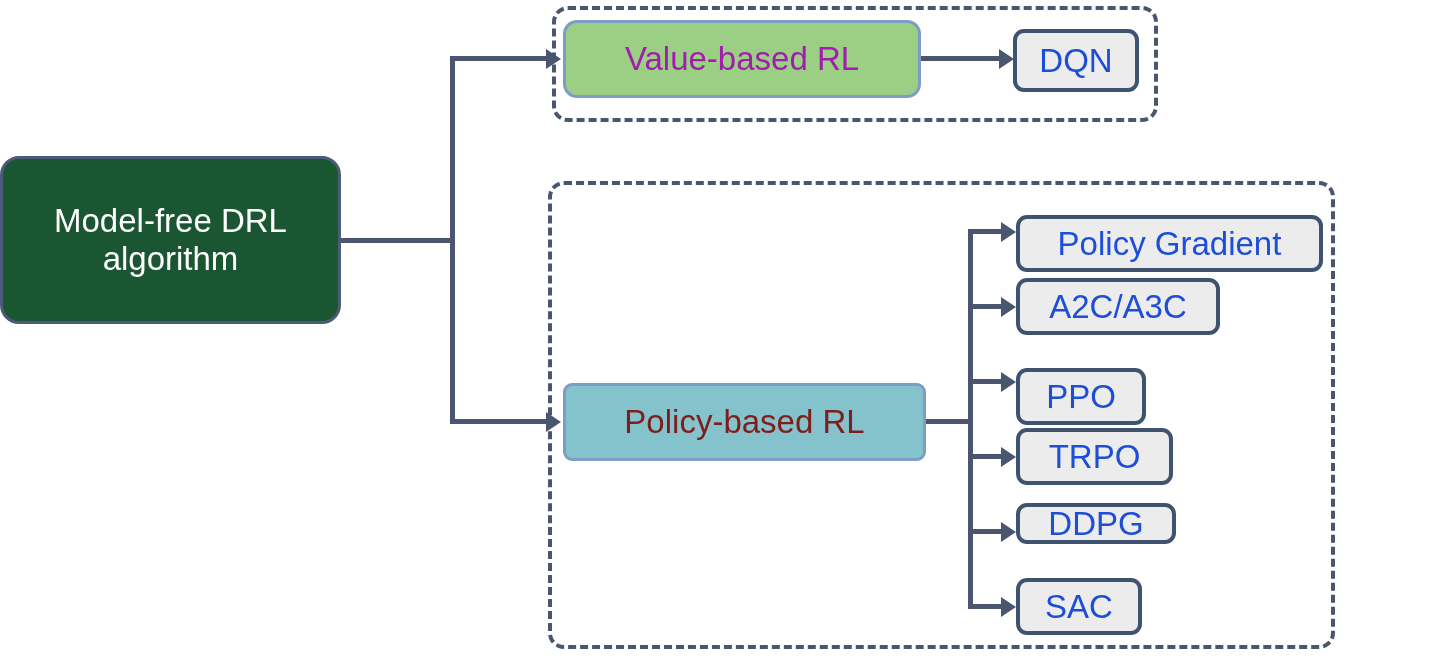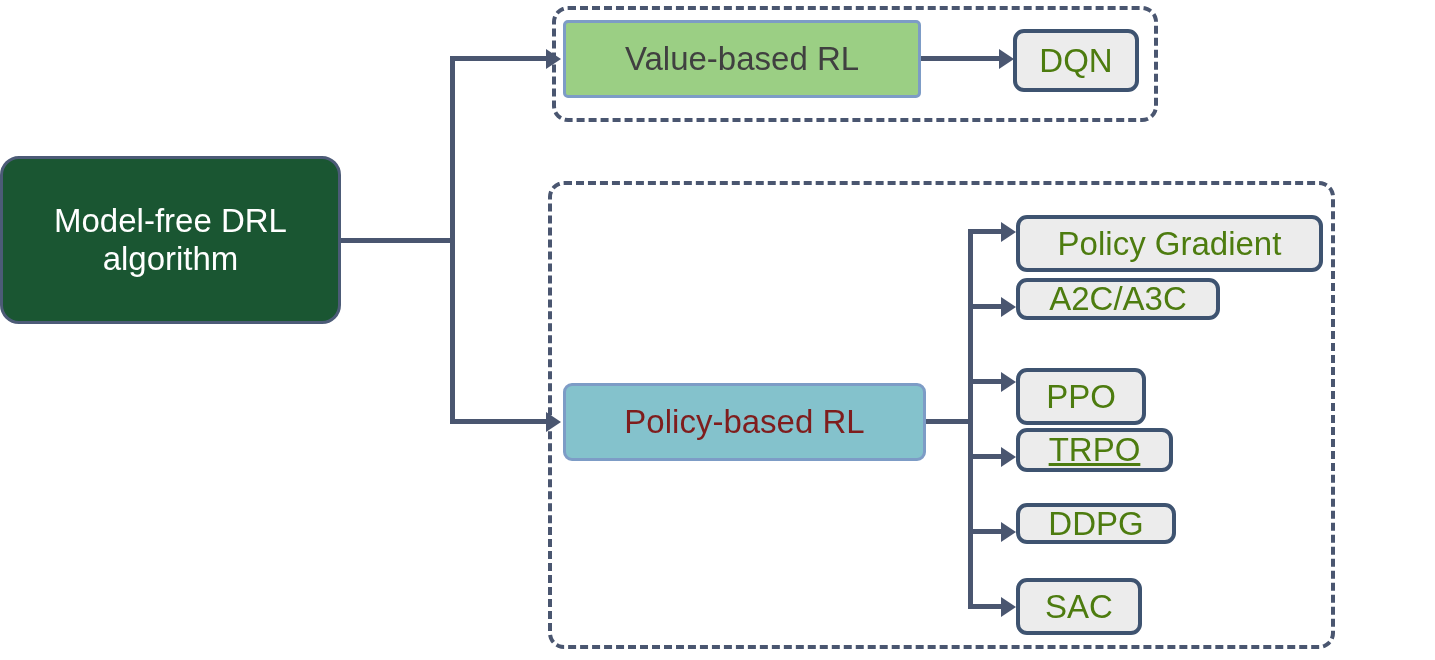--- a/index.html
+++ b/index.html
@@ -10,29 +10,29 @@
   
   .node{position:absolute;box-sizing:border-box;display:flex;
         align-items:center;justify-content:center;text-align:center;
         border-radius:9px;line-height:1.15;}
 
   .root-node{
       background:#1A5632;border:3px solid #4C5B77;color:#ffffff;
       font-size:33px;border-radius:10px;}
 
   .value-node{
-      background:#9BCF84;border:3px solid #7D9CC6;color:#404040;
-      font-size:33px;border-radius:5px;}
+      background:#9BCF84;border:3px solid #7D9CC6;color:#a21caf;
+      font-size:33px;border-radius:14px;}
 
   .policy-node{
       background:#84C2CC;border:3px solid #7D9CC6;color:#7f1d1d;
       font-size:33px;border-radius:9px;}
 
   .leaf-node{
-      background:#ECECEC;border:4px solid #3E5370;color:#4d7c0f;
+      background:#ECECEC;border:4px solid #3E5370;color:#1d4ed8;
       font-size:33px;border-radius:11px;}
 
   
   .group{position:absolute;box-sizing:border-box;
          border:4px dashed #4A5670;border-radius:16px;background:transparent;}
   .arrow{position:absolute;width:0;height:0;
          border-top:10px solid transparent;border-bottom:10px solid transparent;
          border-left:15px solid #4A5670;}
   svg.edge-layer{position:absolute;left:0;top:0;width:1435px;height:660px;
                  overflow:visible;pointer-events:none;}
@@ -81,23 +81,23 @@
   <div class="node root-node" style="left:0px;top:156px;width:341px;height:168px;padding:0 4px;border-radius:19px;">Model-free DRL algorithm</div>
 
   <div class="node value-node" style="left:563px;top:20px;width:358px;height:78px;">Value-based RL</div>
 
   <div class="node policy-node" style="left:563px;top:383px;width:363px;height:78px;">Policy-based RL</div>
 
   <div class="node leaf-node" style="left:1013px;top:29px;width:126px;height:63px;">DQN</div>
 
   <div class="node leaf-node" style="left:1016px;top:203px;width:307px;height:57px;margin-top:12px;">Policy Gradient</div>
 
-  <div class="node leaf-node" style="left:1016px;top:278px;width:204px;height:42px;">A2C/A3C</div>
+  <div class="node leaf-node" style="left:1016px;top:278px;width:204px;height:57px;">A2C/A3C</div>
 
   <div class="node leaf-node" style="left:1016px;top:368px;width:130px;height:57px;">PPO</div>
 
-  <div class="node leaf-node" style="left:1016px;top:428px;width:157px;height:44px;text-decoration:underline;">TRPO</div>
+  <div class="node leaf-node" style="left:1016px;top:428px;width:157px;height:57px;">TRPO</div>
 
   <div class="node leaf-node" style="left:1016px;top:503px;width:160px;height:41px;">DDPG</div>
 
   <div class="node leaf-node" style="left:1016px;top:578px;width:126px;height:57px;">SAC</div>
 
 </div>
 
 </body></html>

